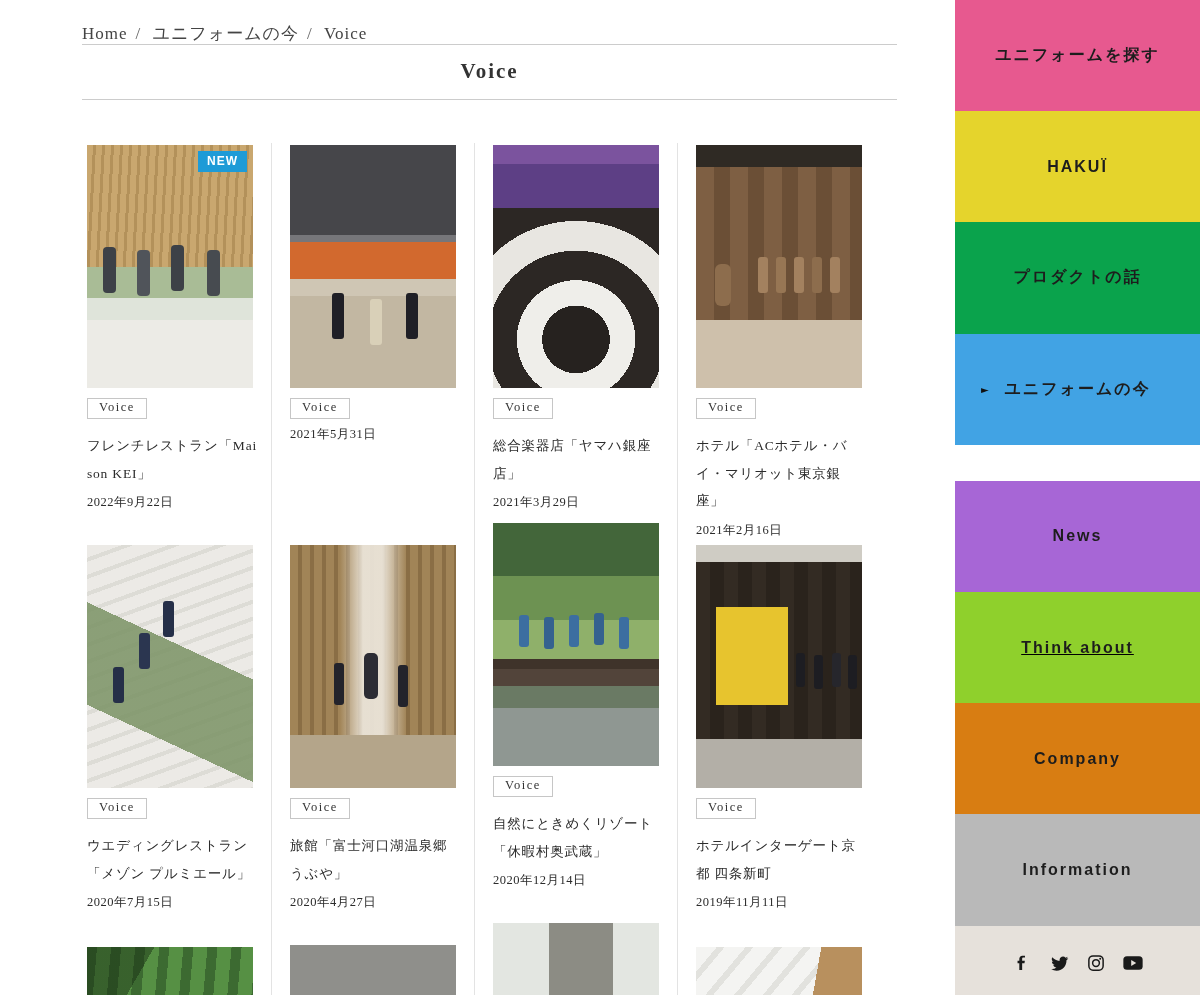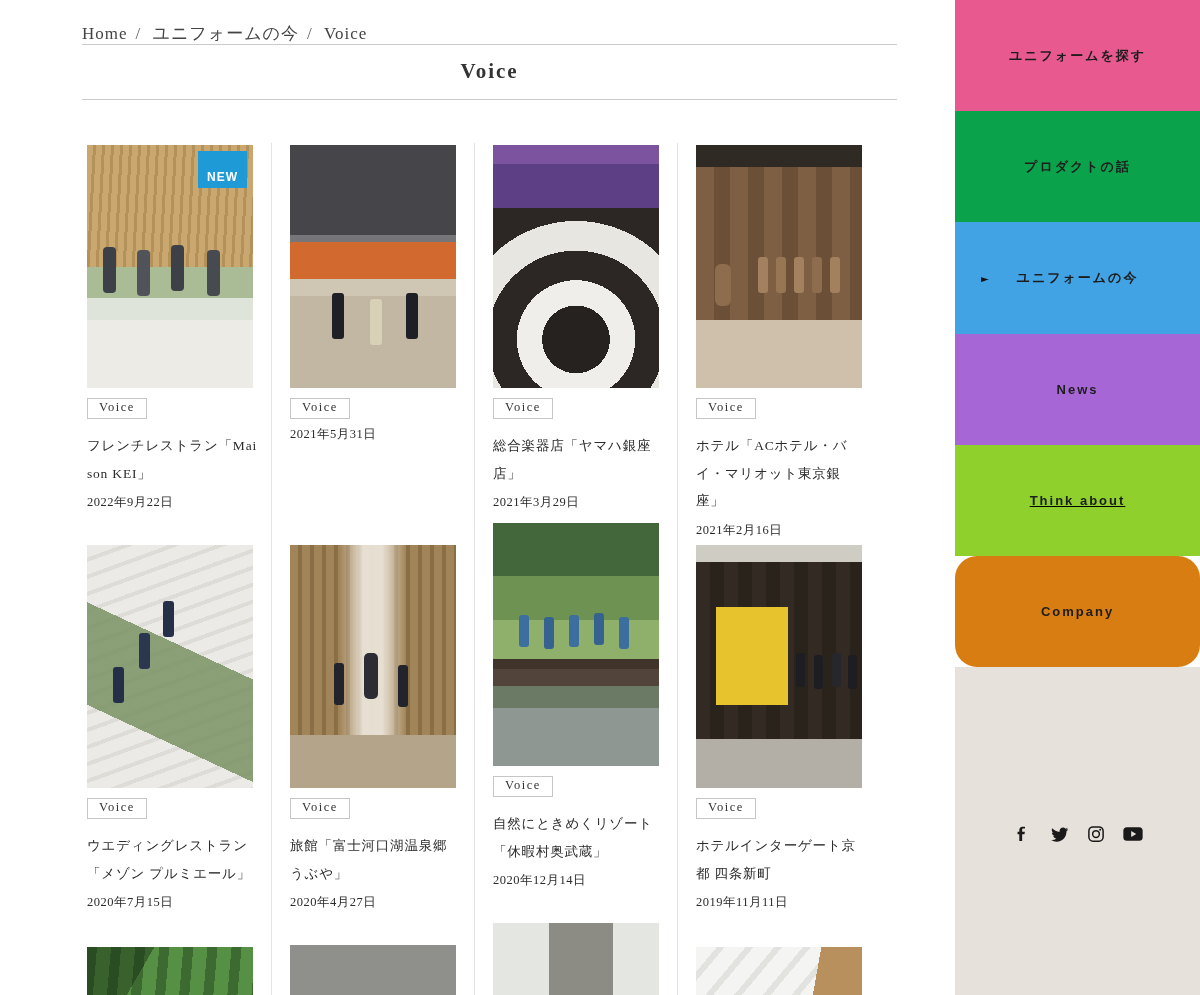--- a/index.html
+++ b/index.html
@@ -17,21 +17,21 @@
   .rule-bottom { top:99px; }
   .page-title { position:absolute; left:82px; top:59px; width:815px; text-align:center;
     font-size:21px; color:#333; letter-spacing:2px; }
 
   
   .vline { position:absolute; top:143px; bottom:0; width:1px; background:#e3e3e3; }
   .vl1 { left:271px; } .vl2 { left:474px; } .vl3 { left:677px; }
 
   .card { position:absolute; width:172px; cursor:pointer; }
   .img { position:relative; width:166px; height:243px; overflow:hidden; }
-  .new-badge { position:absolute; top:6px; right:6px; padding:19px 9px 4px;
+  .new-badge { position:absolute; top:6px; right:6px; padding:3px 9px 4px;
     font-family:"Liberation Sans","DejaVu Sans",sans-serif; font-weight:bold;
     font-size:12px; color:#fff; letter-spacing:1px; }
   .tag { display:inline-block; margin-top:10px; border:1px solid #c6c6c6; padding:1px 11px 3px;
     font-size:12.5px; color:#333; letter-spacing:1.5px; background:#fff; }
   .card-title { margin-top:13px; font-size:13.5px; line-height:2.05; color:#2b2b2b;
     letter-spacing:0.8px; word-break:break-all; }
   .card-date { margin-top:7px; font-size:12.5px; color:#2b2b2b; letter-spacing:0.5px; }
 
   
   .img-restaurant-terrace { background:
@@ -95,21 +95,21 @@
   .img-white-pergola { background:
     linear-gradient(100deg,rgba(0,0,0,0) 0 60%,#b8905e 60% 100%),
     repeating-linear-gradient(130deg,#f4f4f2 0 16px,#e2e2de 16px 22px); }
 
   
   .sidebar { position:absolute; right:0; top:0; width:245px; height:995px;
     display:flex; flex-direction:column;
     font-family:"Liberation Sans","DejaVu Sans",sans-serif; }
   .nav-item { position:relative; height:111.2px; flex:none; display:flex;
     align-items:center; justify-content:center; cursor:pointer; }
-  .nav-label { font-weight:bold; font-size:13px; color:#1d1d1d; letter-spacing:2px; }
+  .nav-label { font-weight:bold; font-size:16px; color:#1d1d1d; letter-spacing:2px; }
   .nav-marker { position:absolute; left:26px; top:50%; transform:translateY(-50%);
     font-size:10px; color:#111;
     font-family:"DejaVu Sans",sans-serif; }
   .social-block { flex:1; display:flex; align-items:center; justify-content:center;
     gap:17px; padding-top:6px; }
   .social-btn { width:20px; height:20px; display:flex; align-items:center;
     justify-content:center; cursor:pointer; }
   .social-btn svg { display:block; }
 </style>
 </head>
@@ -197,35 +197,41 @@
     <div class="img img-tree-trunk"></div>
   </div>
   <div class="card" style="left:696px;top:947px;">
     <div class="img img-white-pergola"></div>
   </div>
 
   <nav class="sidebar">
     <div class="nav-item" style="background-color: rgb(231, 89, 143);">
       <span class="nav-label">ユニフォームを探す</span>
     </div>
+    <div class="nav-item" style="background-color: rgb(229, 212, 44);">
+      <span class="nav-label">HAKUÏ</span>
+    </div>
     <div class="nav-item" style="background-color: rgb(10, 163, 76);">
       <span class="nav-label">プロダクトの話</span>
     </div>
     <div class="nav-item" style="background-color: rgb(65, 163, 228);">
       <span class="nav-marker">►</span>
       <span class="nav-label">ユニフォームの今</span>
     </div>
-    <div class="nav-item" style="background-color: rgb(167, 102, 214);">
+    <div class="nav-item" style="background-color: rgb(167, 102, 214); margin-top: 36px;">
       <span class="nav-label">News</span>
     </div>
     <div class="nav-item" style="background-color: rgb(143, 208, 44); text-decoration: underline;">
       <span class="nav-label">Think about</span>
     </div>
-    <div class="nav-item" style="background-color: rgb(216, 125, 18); border-radius: 22px;">
+    <div class="nav-item" style="background-color: rgb(216, 125, 18);">
       <span class="nav-label">Company</span>
+    </div>
+    <div class="nav-item" style="background-color: rgb(185, 185, 185);">
+      <span class="nav-label">Information</span>
     </div>
     <div class="social-block" style="background-color: rgb(230, 225, 219);">
       <span class="social-btn">
         <svg width="17" height="17" viewBox="0 0 24 24" fill="#1a1a1a">
             <path d="M15.5 3.5H13c-.8 0-1.5.7-1.5 1.6V8h3.8l-.5 3.5H11.5V21h-4v-9.5H5V8h2.5V5.4C7.5 2.9 9.2 1 11.7 1h3.8v2.5z"></path>
           </svg>
       </span>
       <span class="social-btn">
         <svg width="19" height="19" viewBox="0 0 24 24" fill="#1a1a1a">
             <path d="M23 5.3c-.8.4-1.6.6-2.5.7.9-.5 1.6-1.4 1.9-2.4-.8.5-1.8.9-2.8 1.1a4.4 4.4 0 0 0-7.6 3c0 .3 0 .7.1 1A12.6 12.6 0 0 1 3 4.1a4.4 4.4 0 0 0 1.4 5.9c-.7 0-1.4-.2-2-.5v.1c0 2.1 1.5 3.9 3.6 4.3-.4.1-.8.2-1.2.2-.3 0-.6 0-.8-.1.6 1.8 2.2 3 4.1 3.1A8.9 8.9 0 0 1 1.5 19 12.5 12.5 0 0 0 8.3 21c8.1 0 12.5-6.7 12.5-12.5v-.6c.9-.6 1.6-1.4 2.2-2.6z"></path>

